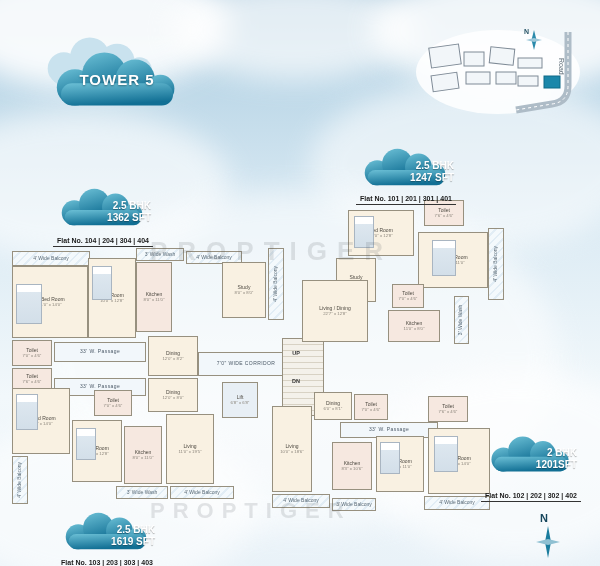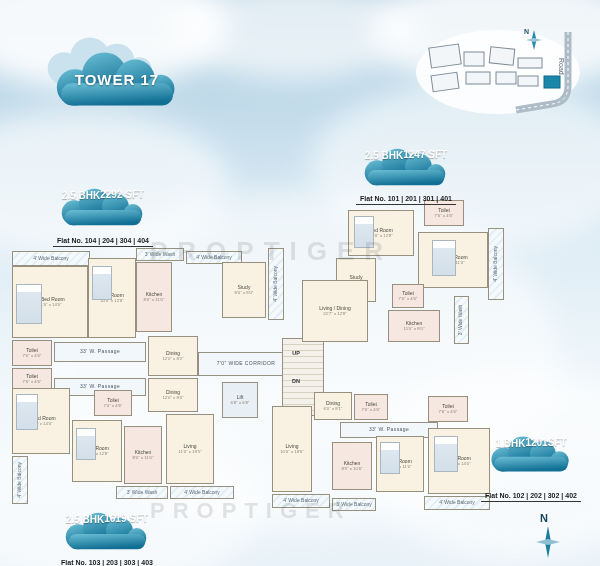--- a/index.html
+++ b/index.html
@@ -24,21 +24,21 @@
 
   .cloud-svg{position:absolute;inset:0;width:100%;height:100%;}
 
   .tower-cloud{position:absolute;left:22px;top:30px;width:190px;height:95px;z-index:10;}
   .tower-back{position:absolute;left:4px;top:0;width:150px;height:62px;}
   .tower-front{position:absolute;left:20px;top:14px;width:150px;height:70px;}
   .tower-label{position:absolute;left:20px;top:14px;width:150px;height:70px;display:flex;align-items:center;justify-content:center;
     color:#fff;font-weight:bold;font-size:15px;letter-spacing:1px;text-shadow:0 1px 2px rgba(0,0,0,.35);}
 
   .unit-badge{position:absolute;z-index:10;}
-  .badge-text{position:absolute;inset:0;display:flex;align-items:flex-start;justify-content:center;
+  .badge-text{position:absolute;inset:0;display:flex;flex-direction:column;align-items:flex-end;justify-content:center;
     padding-top:8px;color:#fff;font-weight:bold;text-shadow:0 1px 1px rgba(0,0,0,.3);}
   .bhk{font-size:10px;line-height:1.3;}
   .area{font-size:10px;line-height:1.2;}
 
   .flats{position:absolute;width:150px;text-align:center;z-index:10;}
   .flats span{display:inline-block;font-size:7px;font-weight:bold;color:#1a1a1a;border-bottom:1px solid #333;padding:0 4px 2px;}
 
   .plan{position:absolute;inset:0;z-index:5;}
   .room{position:absolute;box-sizing:border-box;border:1px solid #97907f;background:#f9f1e2;
     display:flex;flex-direction:column;align-items:center;justify-content:center;overflow:visible;}
@@ -270,21 +270,21 @@
   <div class="watermark wm1">PROPTIGER</div>
   <div class="watermark wm2">PROPTIGER</div>
 
   <div class="tower-cloud">
     <svg class="cloud-svg tower-back" viewBox="0 0 200 100">
       <use href="#cloudShape" fill="#c9e2ee"></use>
     </svg>
     <svg class="cloud-svg tower-front" viewBox="0 0 200 100">
       <use href="#cloudShape" fill="url(#gradTeal)"></use>
     </svg>
-    <div class="tower-label">TOWER 17</div>
+    <div class="tower-label">TOWER 5</div>
   </div>
 
   <div class="site-map">
     <svg viewBox="0 0 164 96" width="164" height="96">
       <ellipse cx="82" cy="48" rx="82" ry="42" fill="#ffffff" opacity="0.85"></ellipse>
       <g stroke="#7e8a96" stroke-width="1" fill="#f2f6f9">
         <rect x="14" y="22" width="30" height="20" transform="rotate(-8 29 32)"></rect>
         <rect x="16" y="50" width="26" height="16" transform="rotate(-8 29 58)"></rect>
         <rect x="48" y="28" width="20" height="14"></rect>
         <rect x="50" y="48" width="24" height="12"></rect>
@@ -315,42 +315,42 @@
     </div>
   </div>
   <div class="flats" style="left:331px;top:187px;"><span>Flat No. 101 | 201 | 301 | 401</span></div>
 
   <div class="unit-badge" style="left:55px;top:181px;width:96px;height:52px;">
     <svg class="cloud-svg" viewBox="0 0 200 100">
         <use href="#cloudShape" fill="url(#gradTeal)"></use>
       </svg>
     <div class="badge-text">
       <div class="bhk">2.5 BHK</div>
-      <div class="area">2292 SFT</div>
+      <div class="area">1362 SFT</div>
     </div>
   </div>
   <div class="flats" style="left:28px;top:229px;"><span>Flat No. 104 | 204 | 304 | 404</span></div>
 
   <div class="unit-badge" style="left:59px;top:505px;width:96px;height:52px;">
     <svg class="cloud-svg" viewBox="0 0 200 100">
         <use href="#cloudShape" fill="url(#gradTeal)"></use>
       </svg>
     <div class="badge-text">
       <div class="bhk">2.5 BHK</div>
       <div class="area">1619 SFT</div>
     </div>
   </div>
   <div class="flats" style="left:32px;top:551px;"><span>Flat No. 103 | 203 | 303 | 403</span></div>
 
   <div class="unit-badge" style="left:485px;top:429px;width:92px;height:50px;">
     <svg class="cloud-svg" viewBox="0 0 200 100">
         <use href="#cloudShape" fill="url(#gradTeal)"></use>
       </svg>
     <div class="badge-text">
-      <div class="bhk">1 BHK</div>
+      <div class="bhk">2 BHK</div>
       <div class="area">1201SFT</div>
     </div>
   </div>
   <div class="flats" style="left:456px;top:484px;"><span>Flat No. 102 | 202 | 302 | 402</span></div>
 
   <div class="compass">
     <svg viewBox="0 0 40 54" width="40" height="54">
       <text x="12" y="12" font-size="11" font-weight="bold" fill="#16465c">N</text>
       <g>
         <polygon points="20,16 23,32 20,48 17,32" fill="#1b7d9e"></polygon>

